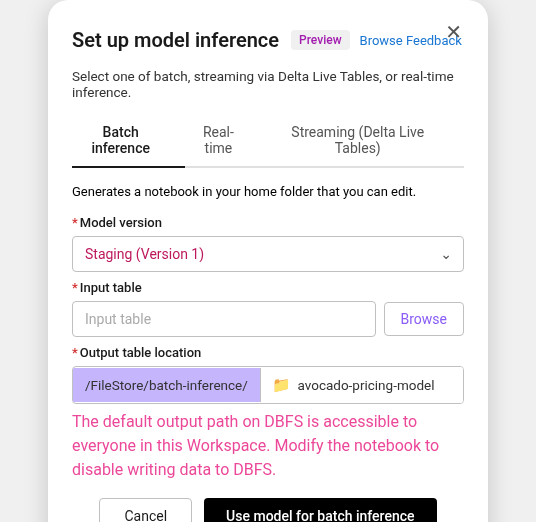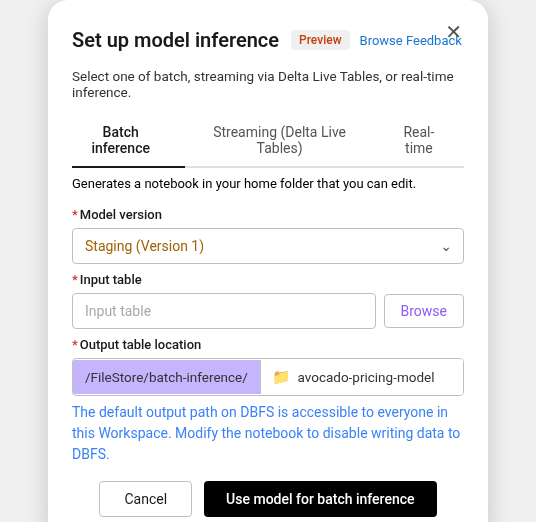--- a/index.html
+++ b/index.html
@@ -34,21 +34,21 @@
 
     .modal-title {
       font-size: 20px;
       font-weight: 600;
       color: #1a1a1a;
       margin-right: 12px;
     }
 
     .preview-badge {
       background: #f0f0f0;
-      color: #c2410c;
+      color: #a21caf;
       font-size: 12px;
       font-weight: 500;
       border-radius: 4px;
       padding: 3px 8px;
       margin-right: 10px;
     }
 
     .feedback-link {
       color: #1976d2;
       font-size: 13px;
@@ -71,21 +71,21 @@
 
     .modal-subtitle {
       font-size: 13.5px;
       color: #333;
       margin-bottom: 16px;
     }
 
     .tabs {
       display: flex;
       border-bottom: 2px solid #e0e0e0;
-      margin-bottom: 8px;
+      margin-bottom: 16px;
     }
 
     .tab {
       padding: 8px 16px 10px 4px;
       font-size: 14px;
       color: #555;
       cursor: pointer;
       border-bottom: 2px solid transparent;
       margin-bottom: -2px;
       background: none;
@@ -130,21 +130,21 @@
       position: relative;
       width: 100%;
     }
 
     .select-field {
       width: 100%;
       padding: 9px 36px 9px 12px;
       border: 1px solid #c0c0c0;
       border-radius: 4px;
       font-size: 14px;
-      color: #a16207;
+      color: #be185d;
       background: #fff;
       appearance: none;
       cursor: pointer;
     }
 
     .select-chevron {
       position: absolute;
       right: 12px;
       top: 50%;
       transform: translateY(-50%);
@@ -211,22 +211,22 @@
       background: #fff;
     }
 
     .folder-icon {
       margin-right: 6px;
       font-size: 15px;
       color: #666;
     }
 
     .output-note {
-      font-size: 14px;
-      color: #3b82f6;
+      font-size: 16px;
+      color: #ec4899;
       margin-top: 6px;
       line-height: 1.5;
     }
 
     .modal-footer {
       display: flex;
       justify-content: center;
       gap: 12px;
       margin-top: 16px;
     }
@@ -260,22 +260,22 @@
     <span class="modal-title">Set up model inference</span>
     <span class="preview-badge">Preview</span>
     <a class="feedback-link">Browse Feedback</a>
   </div>
   <button class="close-btn">✕</button>
 
   <p class="modal-subtitle">Select one of batch, streaming via Delta Live Tables, or real-time inference.</p>
 
   <div class="tabs">
     <button class="tab active">Batch inference</button>
+    <button class="tab">Real-time</button>
     <button class="tab">Streaming (Delta Live Tables)</button>
-    <button class="tab">Real-time</button>
   </div>
 
   <p class="section-desc">Generates a notebook in your home folder that you can edit.</p>
 
   <div class="field-group">
     <div class="field-label">
       <span class="required-star">*</span><span>Model version</span>
     </div>
     <div class="select-wrapper">
       <select class="select-field">

